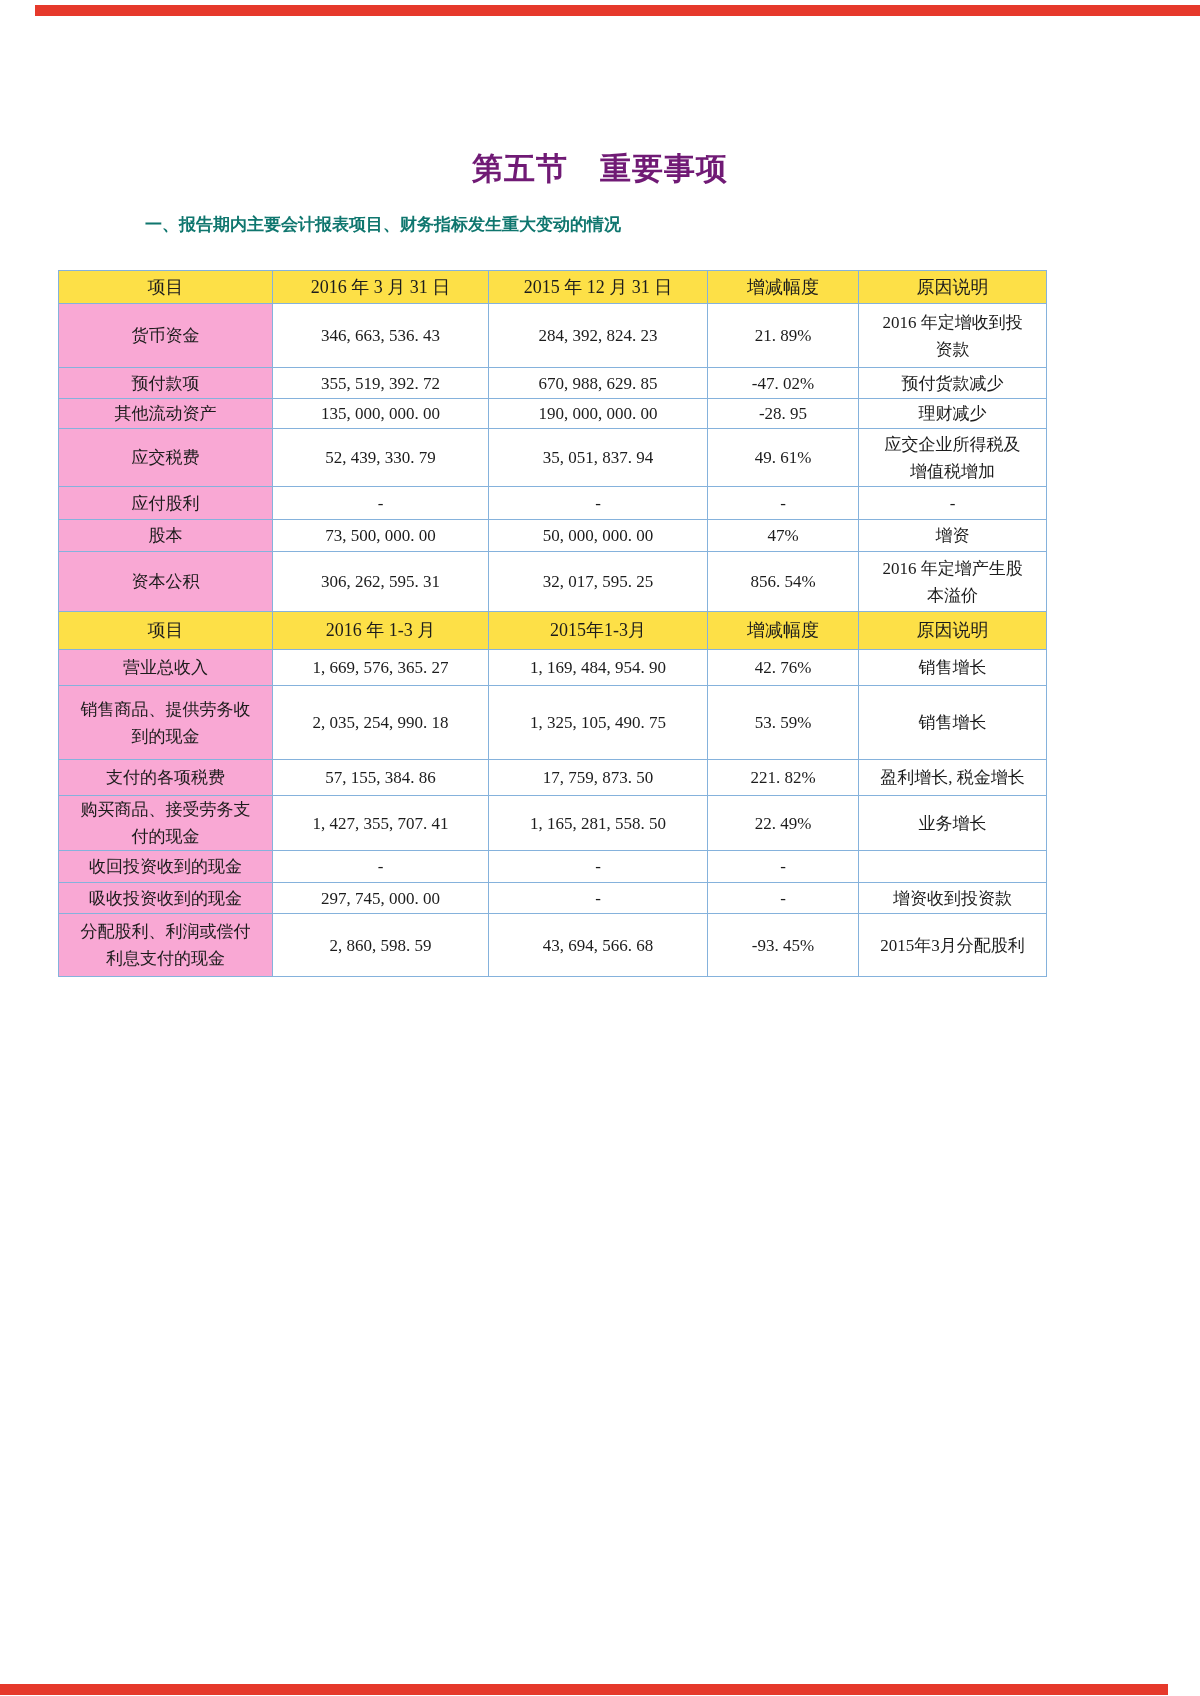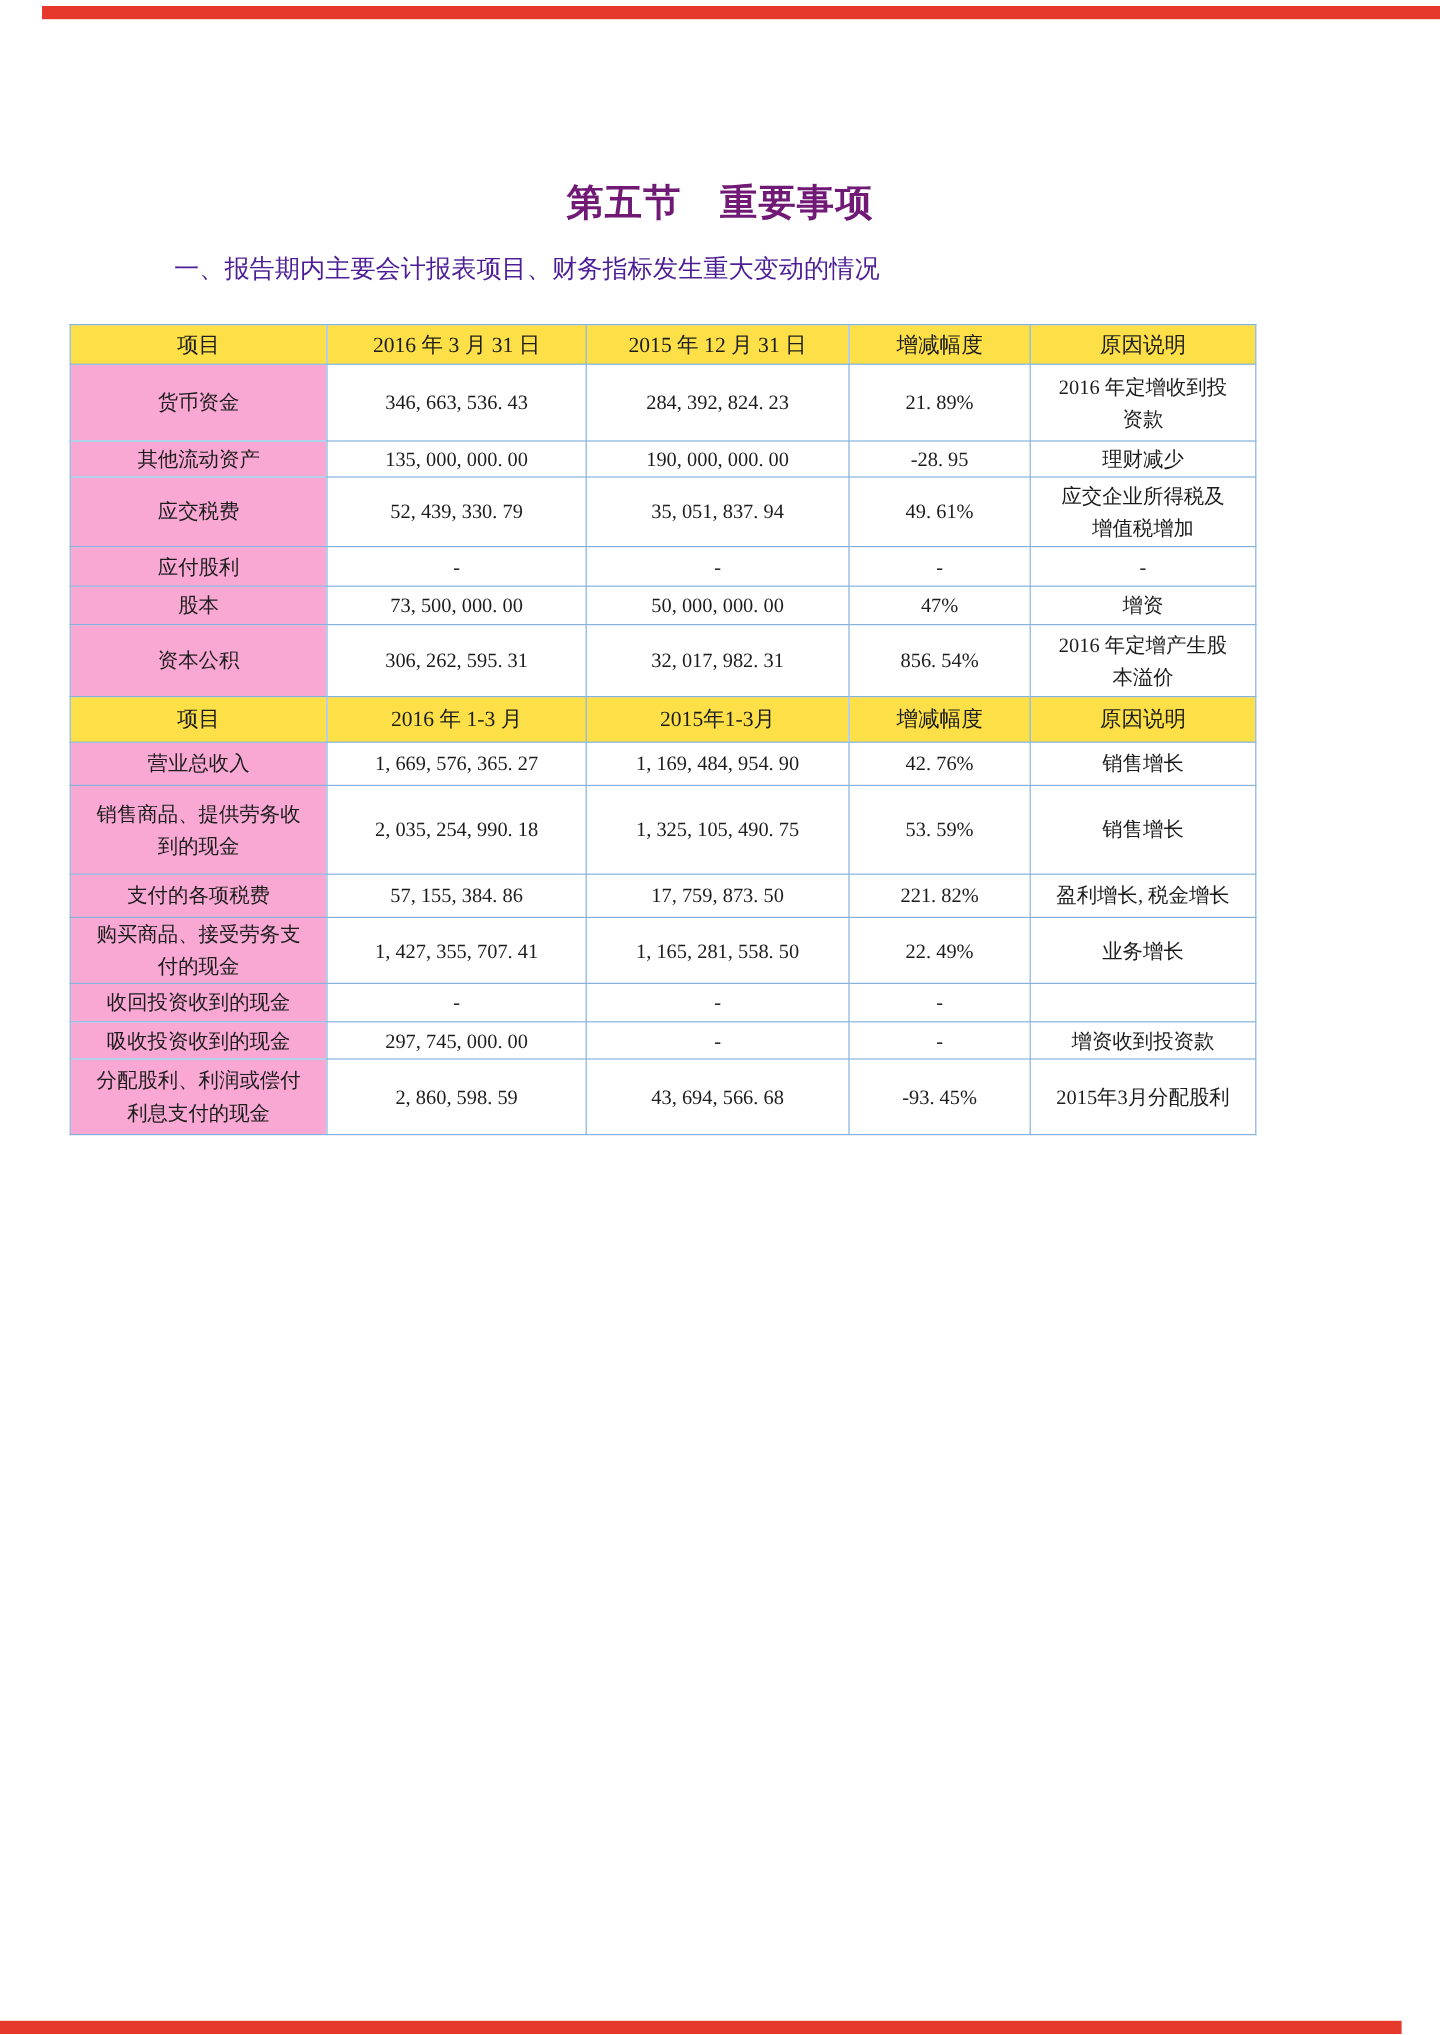--- a/index.html
+++ b/index.html
@@ -18,21 +18,21 @@
   .title{
     position:absolute;top:151px;left:0;width:1200px;
     margin:0;text-align:center;
     font-family:"Liberation Sans","DejaVu Sans",sans-serif;
     font-weight:bold;font-size:31px;line-height:36px;color:#701a75;
     letter-spacing:1px;
   }
   .heading{
     position:absolute;top:212px;left:145px;margin:0;
     font-family:"Liberation Sans","DejaVu Sans",sans-serif;
-    font-weight:normal;font-size:21px;line-height:26px;color:#4c1d95;
+    font-weight:bold;font-size:17px;line-height:26px;color:#0f766e;
   }
 
   table.fin{
     position:absolute;top:270px;left:58px;
     width:988px;table-layout:fixed;
     border-collapse:collapse;
   }
   table.fin td{
     border:1px solid #85b2dc;
     font-size:17px;line-height:27px;
@@ -89,20 +89,27 @@
 
     <tr style="height:64px">
       <td class="c-item">货币资金</td>
       <td class="c-num">346, 663, 536. 43</td>
       <td class="c-num">284, 392, 824. 23</td>
       <td class="c-chg">21. 89%</td>
       <td class="c-rsn">2016 年定增收到投
 资款</td>
     </tr>
 
+    <tr style="height:31px">
+      <td class="c-item">预付款项</td>
+      <td class="c-num">355, 519, 392. 72</td>
+      <td class="c-num">670, 988, 629. 85</td>
+      <td class="c-chg">-47. 02%</td>
+      <td class="c-rsn">预付货款减少</td>
+    </tr>
 
     <tr style="height:30px">
       <td class="c-item">其他流动资产</td>
       <td class="c-num">135, 000, 000. 00</td>
       <td class="c-num">190, 000, 000. 00</td>
       <td class="c-chg">-28. 95</td>
       <td class="c-rsn">理财减少</td>
     </tr>
 
     <tr style="height:58px">
@@ -126,21 +133,21 @@
       <td class="c-item">股本</td>
       <td class="c-num">73, 500, 000. 00</td>
       <td class="c-num">50, 000, 000. 00</td>
       <td class="c-chg">47%</td>
       <td class="c-rsn">增资</td>
     </tr>
 
     <tr style="height:60px">
       <td class="c-item">资本公积</td>
       <td class="c-num">306, 262, 595. 31</td>
-      <td class="c-num">32, 017, 982. 31</td>
+      <td class="c-num">32, 017, 595. 25</td>
       <td class="c-chg chg-left">856. 54%</td>
       <td class="c-rsn">2016 年定增产生股
 本溢价</td>
     </tr>
 
     <tr class="hdr" style="height:38px">
       <td>项目</td>
       <td>2016 年 1-3 月</td>
       <td>2015年1-3月</td>
       <td>增减幅度</td>

